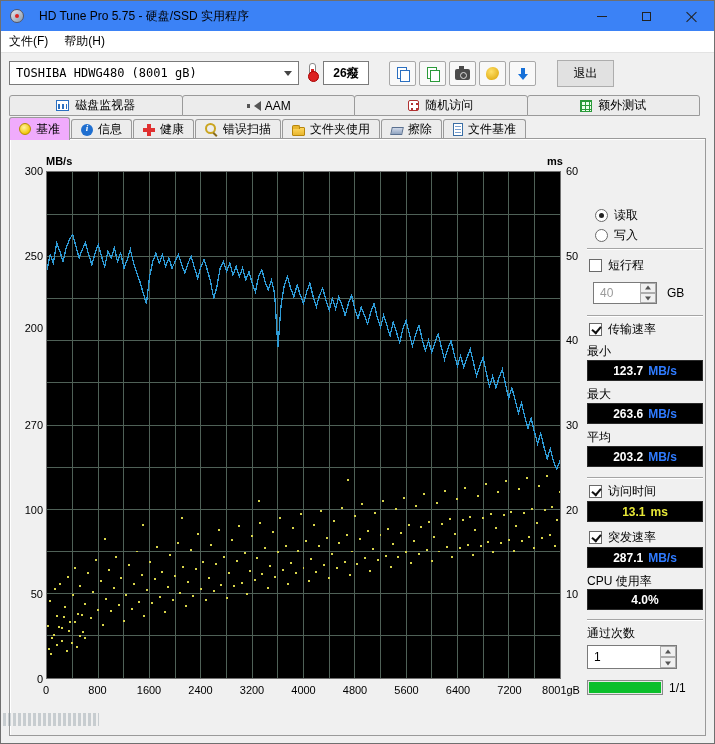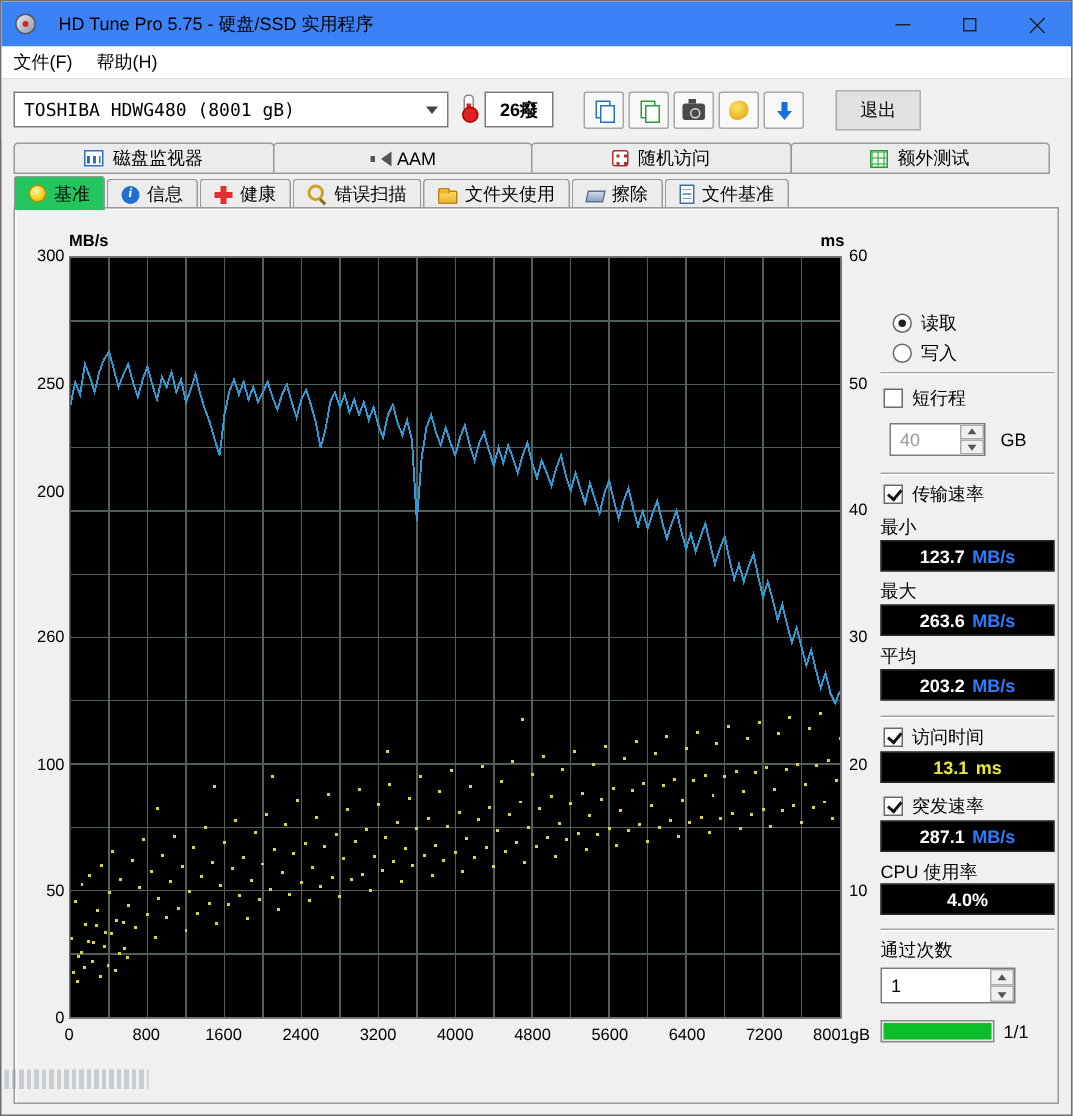--- a/index.html
+++ b/index.html
@@ -49,21 +49,21 @@
 .ic-splash{width:13px;height:13px;border-radius:50% 45% 55% 40%;background:radial-gradient(circle at 40% 35%,#ffe16a,#daa000)}
 .ic-save{position:relative;width:14px;height:14px}
 .ic-save::before{content:"";position:absolute;left:5px;top:1px;width:4px;height:6px;background:#1670d8}
 .ic-save::after{content:"";position:absolute;left:2px;top:7px;width:0;height:0;border:5px solid transparent;border-top:6px solid #1670d8}
 
 
 .tabrow1{position:absolute;top:94px;left:8px;right:15px;height:21px;display:flex}
 .tabrow1 .tab{flex:1;display:flex;align-items:center;justify-content:center;gap:6px;background:#ececec;border:1px solid #9a9a9a;border-radius:3px 3px 0 0;margin-right:-1px}
 .tabrow2{position:absolute;top:115px;left:8px;right:8px;height:23px;display:flex;align-items:flex-end}
 .tabrow2 .tab{display:flex;align-items:center;gap:5px;padding:0 9px;height:20px;background:#ececec;border:1px solid #9a9a9a;border-bottom:none;border-radius:3px 3px 0 0;margin-right:1px}
-.tabrow2 .tab.active{height:23px;background:#22c55e;position:relative;z-index:3;margin-bottom:-1px}
+.tabrow2 .tab.active{height:23px;background:#f0abfc;position:relative;z-index:3;margin-bottom:-1px}
 
 
 .ic-monitor{width:13px;height:11px;background:#fff;border:1px solid #2a6fc0;position:relative}
 .ic-monitor::after{content:"";position:absolute;left:1px;bottom:1px;width:9px;height:5px;background:repeating-linear-gradient(90deg,#2a6fc0 0 2px,transparent 2px 4px)}
 .ic-speaker{position:relative;width:13px;height:12px}
 .ic-speaker::before{content:"";position:absolute;left:1px;top:4px;width:3px;height:4px;background:#555}
 .ic-speaker::after{content:"";position:absolute;left:3px;top:1px;width:0;height:0;border:5px solid transparent;border-right:7px solid #555}
 .ic-dice{width:11px;height:11px;background:#fff;border:1px solid #b03030;border-radius:2px;position:relative}
 .ic-dice::before{content:"";position:absolute;left:2px;top:2px;width:2px;height:2px;background:#b03030;box-shadow:5px 5px 0 #b03030}
 .ic-dice::after{content:"";position:absolute;left:7px;top:2px;width:2px;height:2px;background:#b03030;box-shadow:-5px 5px 0 #b03030}
@@ -228,21 +228,21 @@
   </div>
 
   <div class="content"></div>
 
   <span class="axis-unit" id="unit-left">MB/s</span>
   <span class="axis-unit" id="unit-right">ms</span>
   <div class="ylab" id="ylab-left">
       <span style="top: -6px;">300</span>
       <span style="top: 78.6667px;">250</span>
       <span style="top: 151px;">200</span>
-      <span style="top: 248px;">260</span>
+      <span style="top: 248px;">270</span>
       <span style="top: 332.667px;">100</span>
       <span style="top: 417.333px;">50</span>
       <span style="top: 502px;">0</span>
     </div>
   <div class="ylab" id="ylab-right">
       <span style="top: -6px;">60</span>
       <span style="top: 78.6667px;">50</span>
       <span style="top: 163.333px;">40</span>
       <span style="top: 248px;">30</span>
       <span style="top: 332.667px;">20</span>

